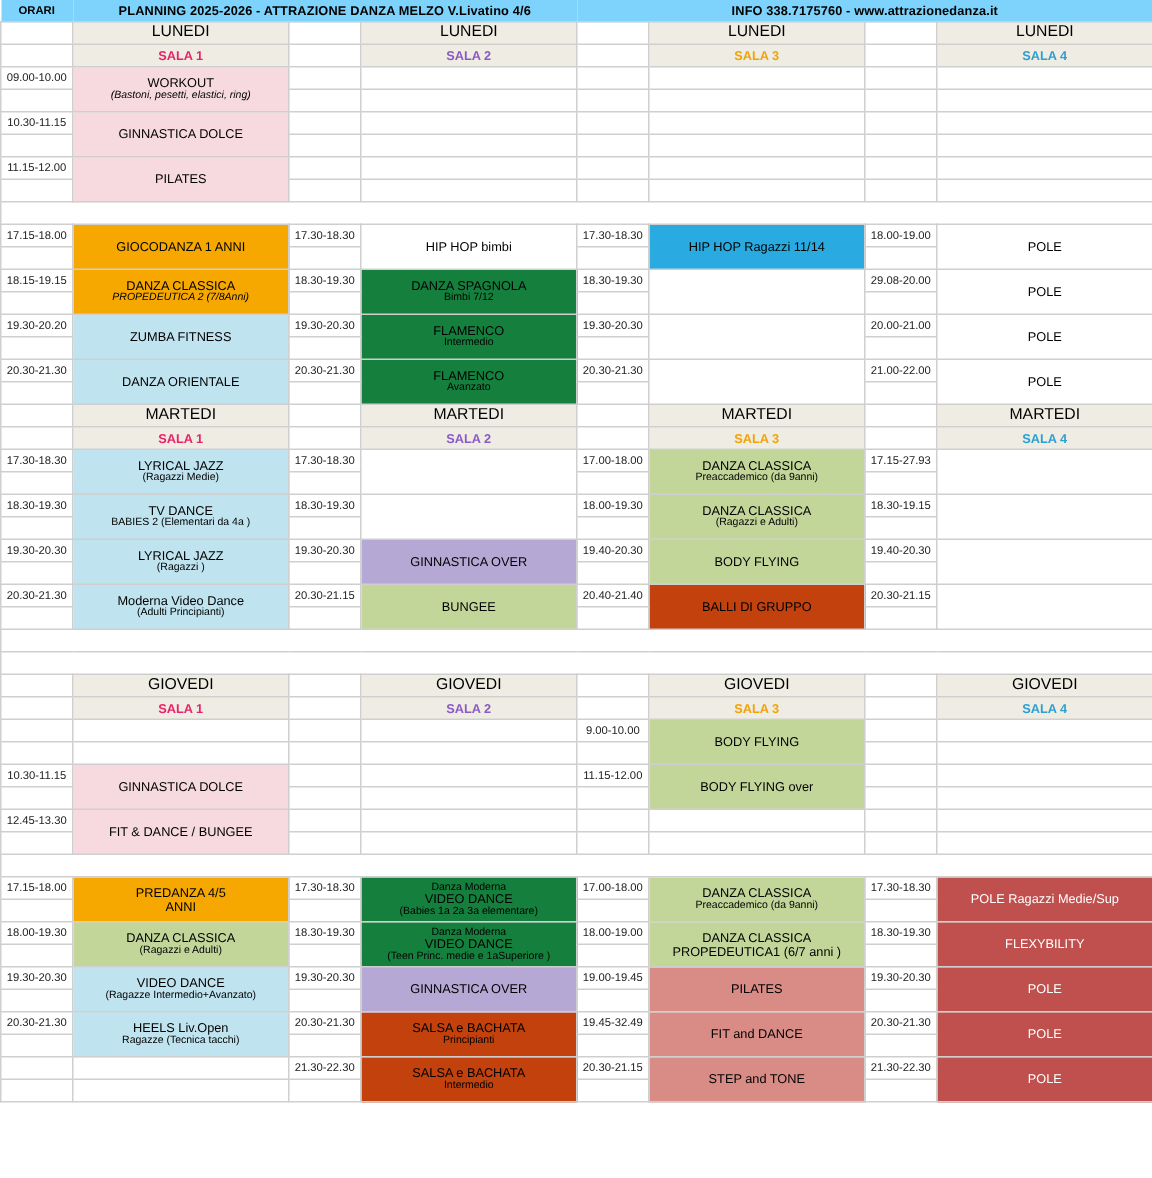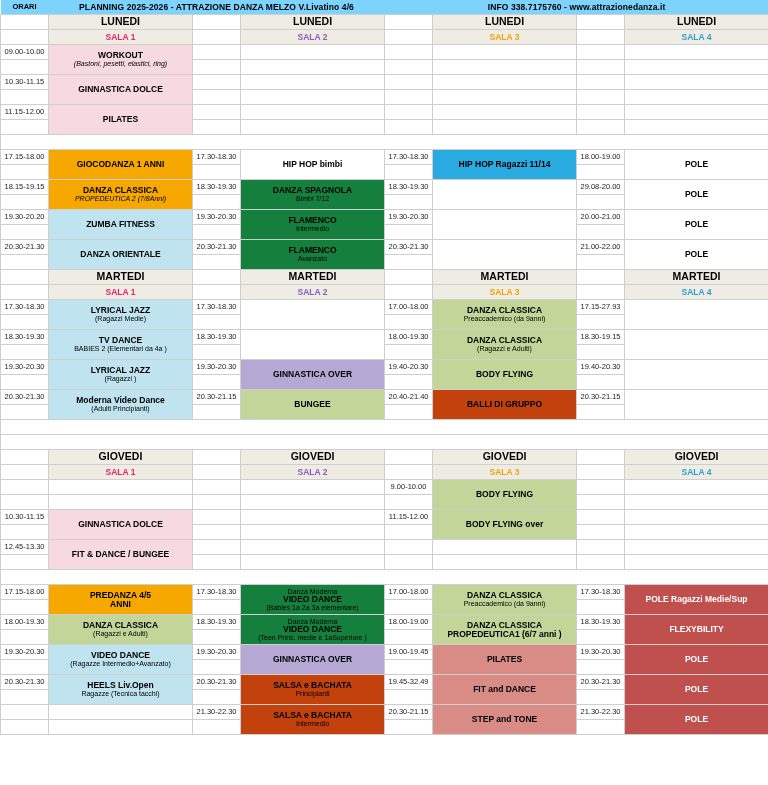--- a/index.html
+++ b/index.html
@@ -25,27 +25,27 @@
     line-height:1.05;
   }
   .w-time{width:48px;}
   .w-room{width:144px;}
   .tm{font-size:7.5px;color:#222;text-align:left;padding-left:3px;}
   .blank{border:1px solid #cfcfcf;background:#fff;}
   .nob{border:none !important;background:#7dd3fc;}
   .hdr-top td{border:none;height:18px;}
   .title{font-weight:bold;font-size:8.5px;text-align:center;letter-spacing:.1px;}
   .smalltitle{font-size:7.5px;font-weight:bold;text-align:center;}
-  .dayhdr{font-weight:bold;font-size:10.5px;background:#efece3;}
+  .dayhdr{font-weight:normal;font-size:10.5px;background:#efece3;}
   .room{font-weight:bold;font-size:8.5px;background:#efece3;}
   .r1{color:#e8236b;}
   .r2{color:#8a5cc4;}
   .r3{color:#f0a30a;}
   .r4{color:#2f9fd0;margin-top:45px;}
-  .cls{font-weight:bold;font-size:8.5px;}
+  .cls{font-weight:normal;font-size:8.5px;}
   .sub{font-weight:normal;font-size:7px;font-style:italic;}
   .sub2{font-weight:normal;font-size:7px;}
   .c-pink{background:#f6dadf;}
   .c-orange{background:#f6a800;}
   .c-peach{background:#15803d;}
   .c-lblue{background:#bfe3ef;}
   .c-blue{background:#29abe2;}
   .c-green{background:#c2d69a;}
   .c-purple{background:#b6a8d4;}
   .c-red{background:#c0504d;color:#fff;}

